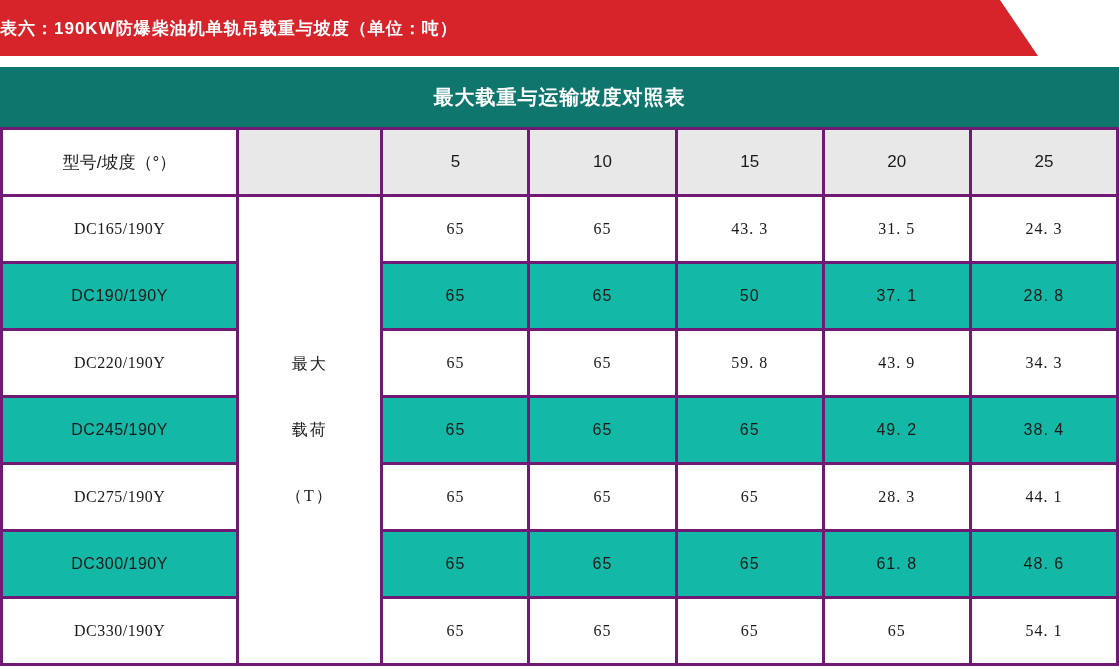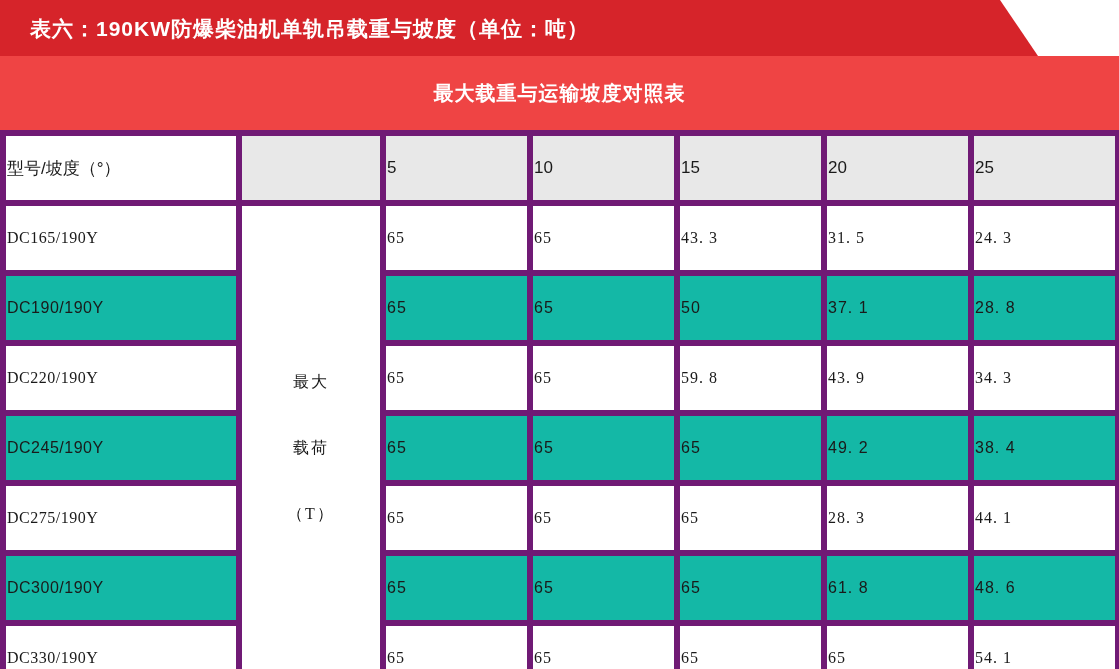--- a/index.html
+++ b/index.html
@@ -26,53 +26,53 @@
   .banner {
     position: relative;
     height: 56px;
     background: #d6242a;
     
     clip-path: polygon(0 0, 1000px 0, 1038px 56px, 0 56px);
     display: flex;
     align-items: center;
   }
   .banner-title {
-    font-size: 21px;
+    font-size: 17px;
     font-weight: bold;
     color: #ffffff;
     letter-spacing: 1px;
-    padding-left: 30px;
     line-height: 1;
     white-space: nowrap;
   }
 
   
   .subheader {
-    height: 74px;
-    background: #ef4444;
+    height: 60px;
+    background: #0f766e;
     display: flex;
     align-items: center;
     justify-content: center;
+    margin-top: 11px;
   }
   .subheader-title {
     font-size: 20px;
     font-weight: bold;
     color: #ffffff;
     letter-spacing: 1px;
   }
 
   
   table.grade-table {
     width: 1119px;
     border-collapse: collapse;
     table-layout: fixed;
   }
   table.grade-table td {
-    border: 6px solid #701a75;
-    text-align: left;
+    border: 3px solid #701a75;
+    text-align: center;
     vertical-align: middle;
     font-size: 16px;
     color: #1a1a1a;
   }
   .col-model   { width: 236px; }
   .col-spacer  { width: 144px; }
   .col-data    { width: 147px; }
 
   tr.head-row td {
     height: 62px;

